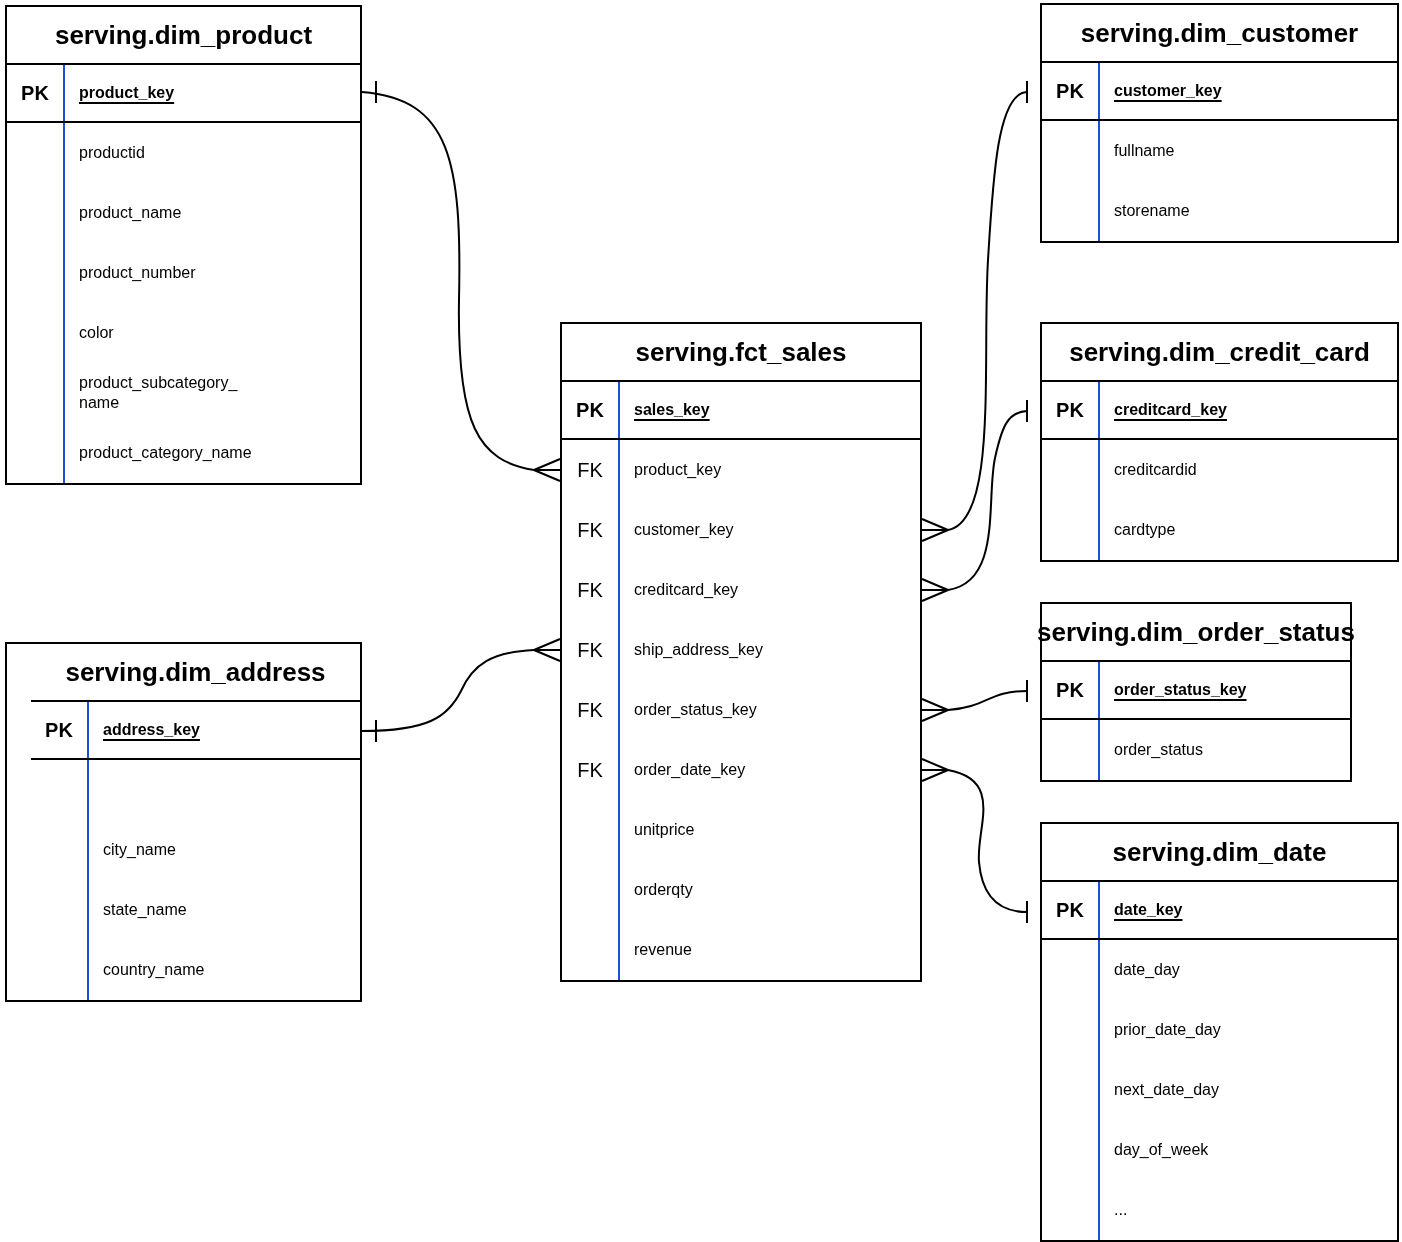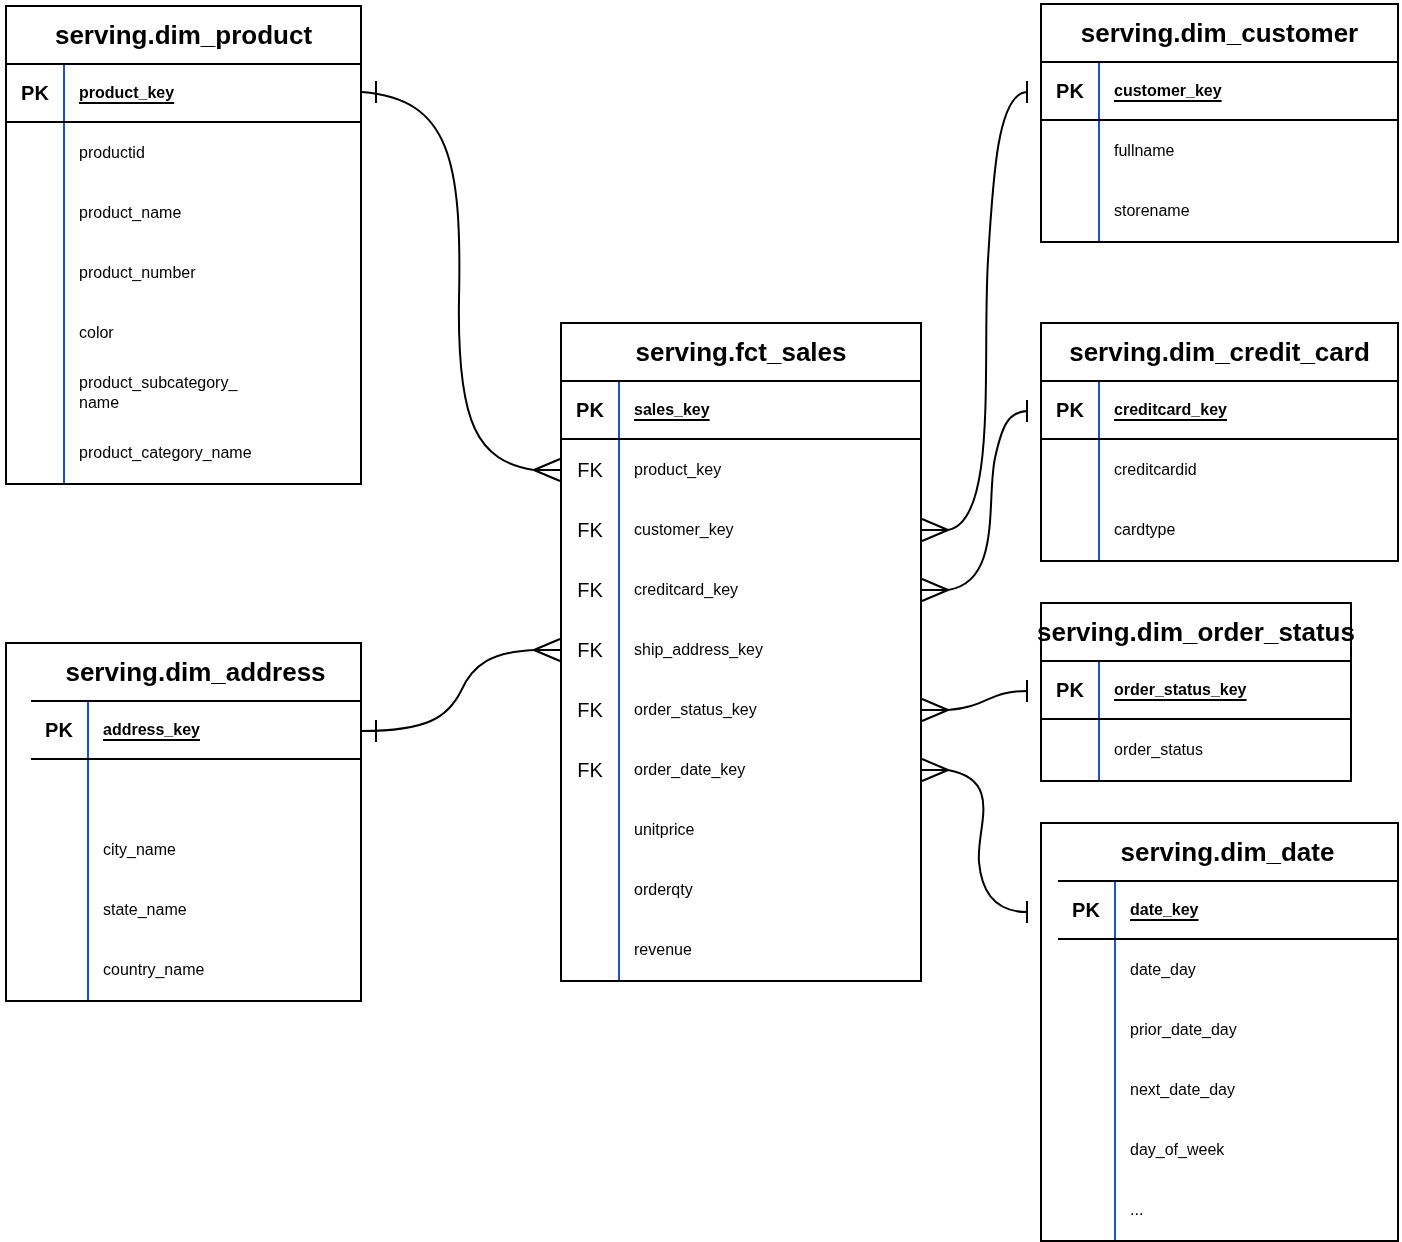--- a/index.html
+++ b/index.html
@@ -45,21 +45,21 @@
     text-decoration:underline;
     text-decoration-thickness:2px;
     text-underline-offset:4px;
   }
   
   #t-dim_product      {left:5px;   top:5px;   width:357px;}
   #t-dim_customer     {left:1040px;top:3px;   width:359px;}
   #t-fct_sales        {left:560px; top:322px; width:362px;}
   #t-dim_credit_card  {left:1040px;top:322px; width:359px;}
   #t-dim_order_status {left:1040px;top:602px; width:312px;}
-  #t-dim_date         {left:1040px;top:822px; width:359px;padding-left:16px;}
+  #t-dim_date         {left:1040px;top:822px; width:359px;}
   #t-dim_address      {left:5px;   top:642px; width:357px;padding-left:24px;}
   .wires{
     position:absolute;left:0;top:0;width:1402px;height:1242px;
     pointer-events:none;
   }
   .wires path{stroke:#000;stroke-width:2;fill:none;}
 </style>
 </head>
 <body>
 

